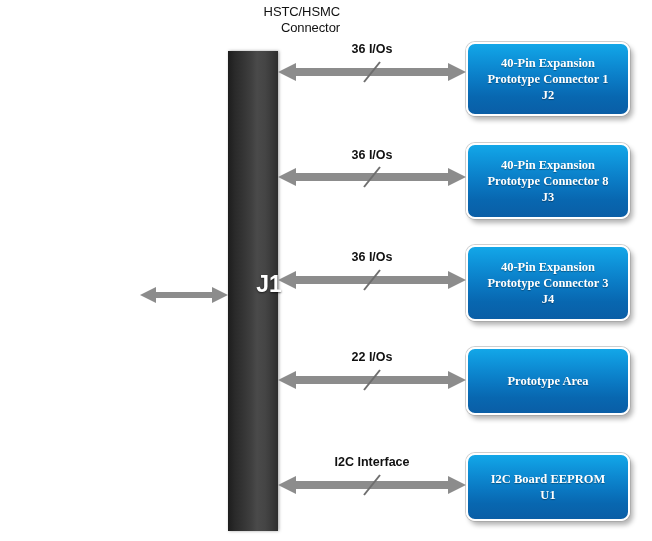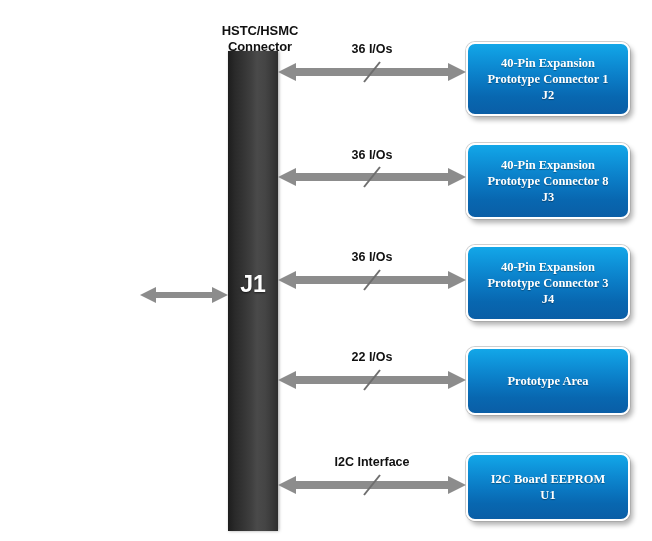--- a/index.html
+++ b/index.html
@@ -15,25 +15,25 @@
     width: 652px;
     height: 541px;
     background: #ffffff;
     overflow: hidden;
   }
 
   
   .connector-title {
     position: absolute;
     left: 180px;
-    top: 23px;
+    top: 4px;
     width: 160px;
-    text-align: center;
+    text-align: right;
     font-size: 13px;
-    font-weight: bold;
+    font-weight: normal;
     color: #111111;
     line-height: 16px;
     letter-spacing: -0.1px;
   }
 
   
   .connector-bar {
     position: absolute;
     left: 228px;
     top: 51px;
@@ -53,20 +53,21 @@
   .connector-label {
     position: absolute;
     left: 228px;
     top: 271px;
     width: 50px;
     text-align: center;
     font-size: 23px;
     font-weight: bold;
     color: #ffffff;
     text-shadow: 0 1px 2px rgba(0,0,0,0.6);
+    padding-left: 16px;
   }
 
   
   .host-box {
     position: absolute;
     left: 12px;
     top: 250px;
     width: 128px;
     height: 90px;
     border-radius: 3px;

